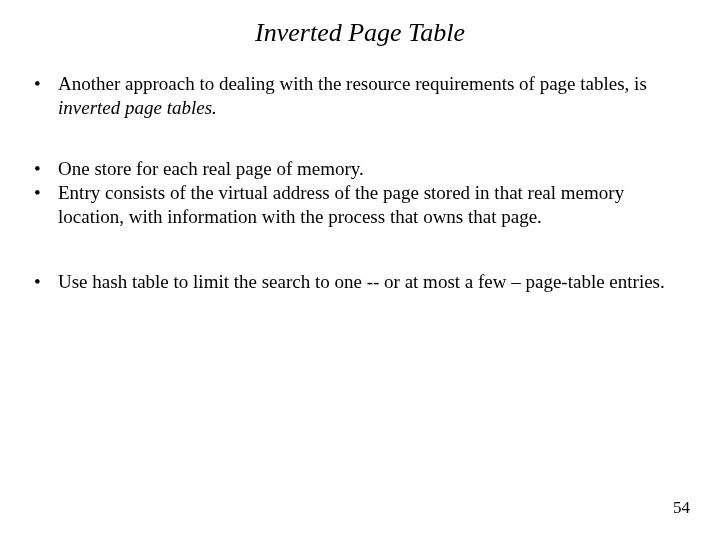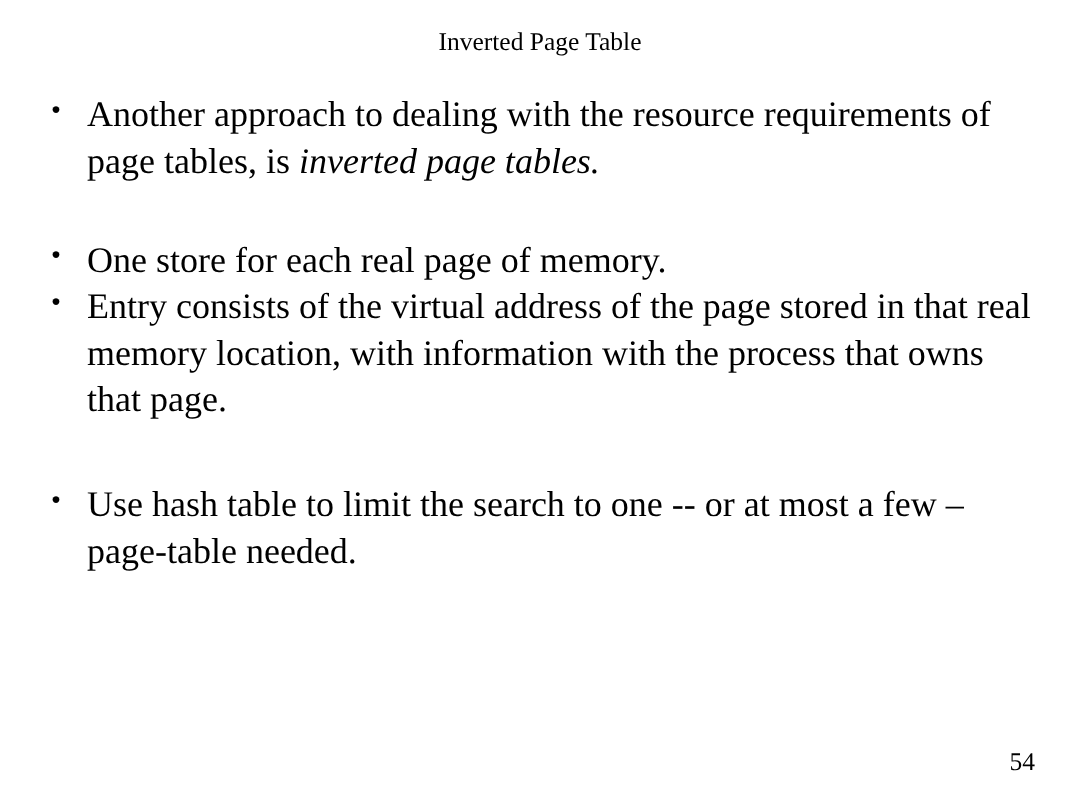--- a/index.html
+++ b/index.html
@@ -9,29 +9,30 @@
     font-family:"Times New Roman",Times,serif;
     color:#000;
     position:relative;
     box-sizing:border-box;
   }
   .slide{
     padding:18px 28px 0 28px;
   }
   .title{
     text-align:center;
-    font-size:17px;
+    font-size:26px;
     margin:0 0 24px 0;
     font-weight:400;
+    font-style:italic;
   }
   ul.bullets{
     list-style:none;
     margin:0;
     padding:0;
-    font-size:24px;
+    font-size:19px;
     line-height:1.28;
   }
   ul.bullets > li{
     position:relative;
     padding-left:30px;
     margin:0;
   }
   ul.bullets > li::before{
     content:"•";
     position:absolute;
@@ -64,17 +65,17 @@
   <div class="gap"></div>
 
   <ul class="bullets">
     <li><span>One store for each real page of memory.</span></li>
     <li><span>Entry consists of the virtual address of the page stored in that real memory location, with information with the process that owns that page.</span></li>
   </ul>
 
   <div class="gap2"></div>
 
   <ul class="bullets">
-    <li><span>Use hash table to limit the search to one -- or at most a few – page-table needed.</span></li>
+    <li><span>Use hash table to limit the search to one -- or at most a few – page-table entries.</span></li>
   </ul>
 </div>
 
 <div class="pagenum">54</div>
 
 </body></html>

